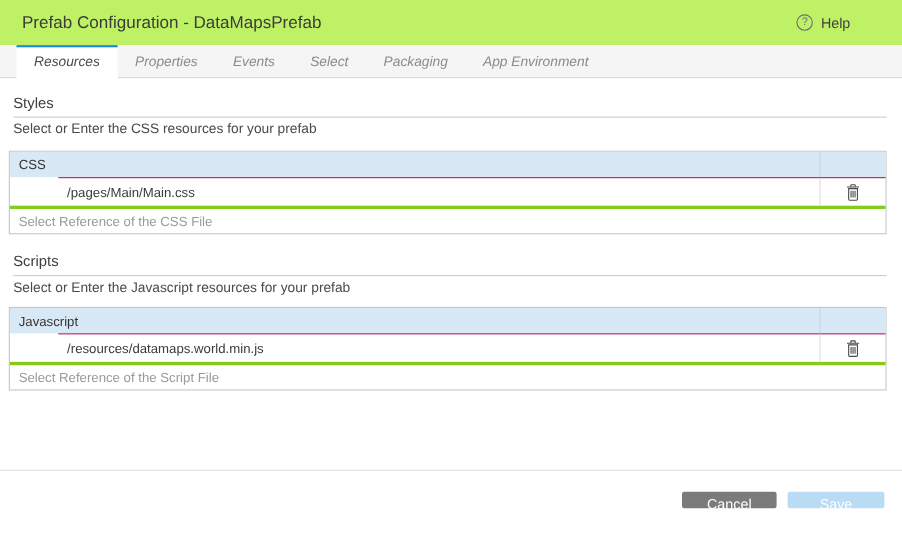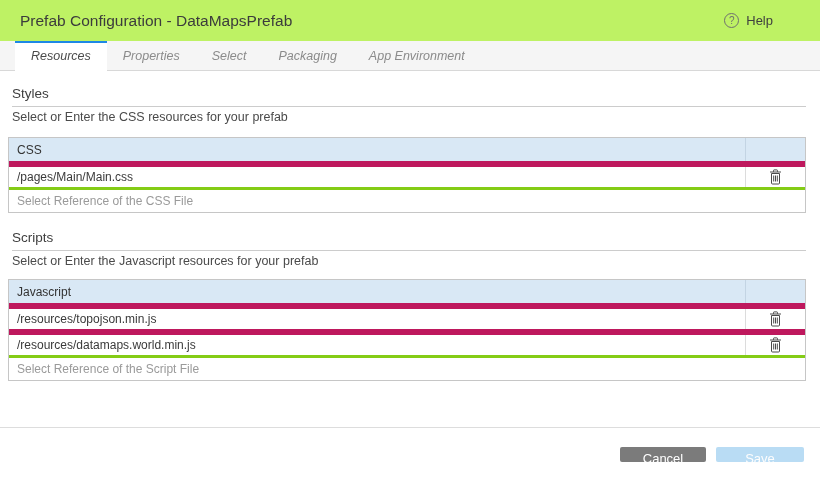--- a/index.html
+++ b/index.html
@@ -70,21 +70,22 @@
     height: 23px; background: #d9e8f5; display: flex; align-items: center;
   }
   .res-header-main {
     flex: 1; padding-left: 8px; font-size: 12px; color: #333333;
   }
   .res-header-action {
     width: 60px; align-self: stretch; border-left: 1px solid #c3d4e3;
   }
   .res-row {
     display: flex; align-items: stretch; height: 26px;
-    border-top: 6px solid #be185d;
+    border-top: 1px solid #be185d;
+    margin-left: 44px;
   }
   .res-row-main {
     flex: 1; padding-left: 8px; font-size: 12px; color: #3a3a3a;
     display: flex; align-items: center;
   }
   .res-row-action {
     width: 60px; border-left: 1px solid #dcdcdc;
     display: flex; align-items: center; justify-content: center; cursor: pointer;
   }
   .res-input-row { border-top: 3px solid #84cc16; height: 25px; }
@@ -118,20 +119,21 @@
   <div class="page-title">Prefab Configuration - DataMapsPrefab</div>
   <div class="help">
     <span class="help-icon">?</span>
     <span class="help-label">Help</span>
   </div>
 </div>
 
 <div class="tabbar">
   <div class="tab active">Resources</div>
   <div class="tab">Properties</div>
+  <div class="tab">Events</div>
   <div class="tab">Select</div>
   <div class="tab">Packaging</div>
   <div class="tab">App Environment</div>
 </div>
 
 <div class="section-heading" style="top:86px">Styles</div>
 <div class="section-desc" style="top:110px">Select or Enter the CSS resources for your prefab</div>
 
 <div class="res-table" style="top:137px">
   <div class="res-header">
@@ -160,35 +162,20 @@
 
 <div class="section-heading" style="top:230px">Scripts</div>
 <div class="section-desc" style="top:254px">Select or Enter the Javascript resources for your prefab</div>
 
 <div class="res-table" style="top:279px">
   <div class="res-header">
     <div class="res-header-main">Javascript</div>
     <div class="res-header-action"></div>
   </div>
   <div class="res-row">
-    <div class="res-row-main">/resources/topojson.min.js</div>
-    <div class="res-row-action">
-      <span class="trash-icon">
-        <svg width="13" height="16" viewBox="0 0 13 16" fill="none" stroke="#4a4a4a" stroke-width="1">
-          <path d="M2.5 4.5 h8 v9.5 a1 1 0 0 1 -1 1 h-6 a1 1 0 0 1 -1 -1 z"></path>
-          <line x1="1" y1="3" x2="12" y2="3"></line>
-          <path d="M4.5 2.8 v-1.3 a0.6 0.6 0 0 1 0.6 -0.6 h2.8 a0.6 0.6 0 0 1 0.6 0.6 v1.3"></path>
-          <line x1="4.7" y1="6.5" x2="4.7" y2="12.5"></line>
-          <line x1="6.5" y1="6.5" x2="6.5" y2="12.5"></line>
-          <line x1="8.3" y1="6.5" x2="8.3" y2="12.5"></line>
-        </svg>
-      </span>
-    </div>
-  </div>
-  <div class="res-row">
     <div class="res-row-main">/resources/datamaps.world.min.js</div>
     <div class="res-row-action">
       <span class="trash-icon">
         <svg width="13" height="16" viewBox="0 0 13 16" fill="none" stroke="#4a4a4a" stroke-width="1">
           <path d="M2.5 4.5 h8 v9.5 a1 1 0 0 1 -1 1 h-6 a1 1 0 0 1 -1 -1 z"></path>
           <line x1="1" y1="3" x2="12" y2="3"></line>
           <path d="M4.5 2.8 v-1.3 a0.6 0.6 0 0 1 0.6 -0.6 h2.8 a0.6 0.6 0 0 1 0.6 0.6 v1.3"></path>
           <line x1="4.7" y1="6.5" x2="4.7" y2="12.5"></line>
           <line x1="6.5" y1="6.5" x2="6.5" y2="12.5"></line>
           <line x1="8.3" y1="6.5" x2="8.3" y2="12.5"></line>

